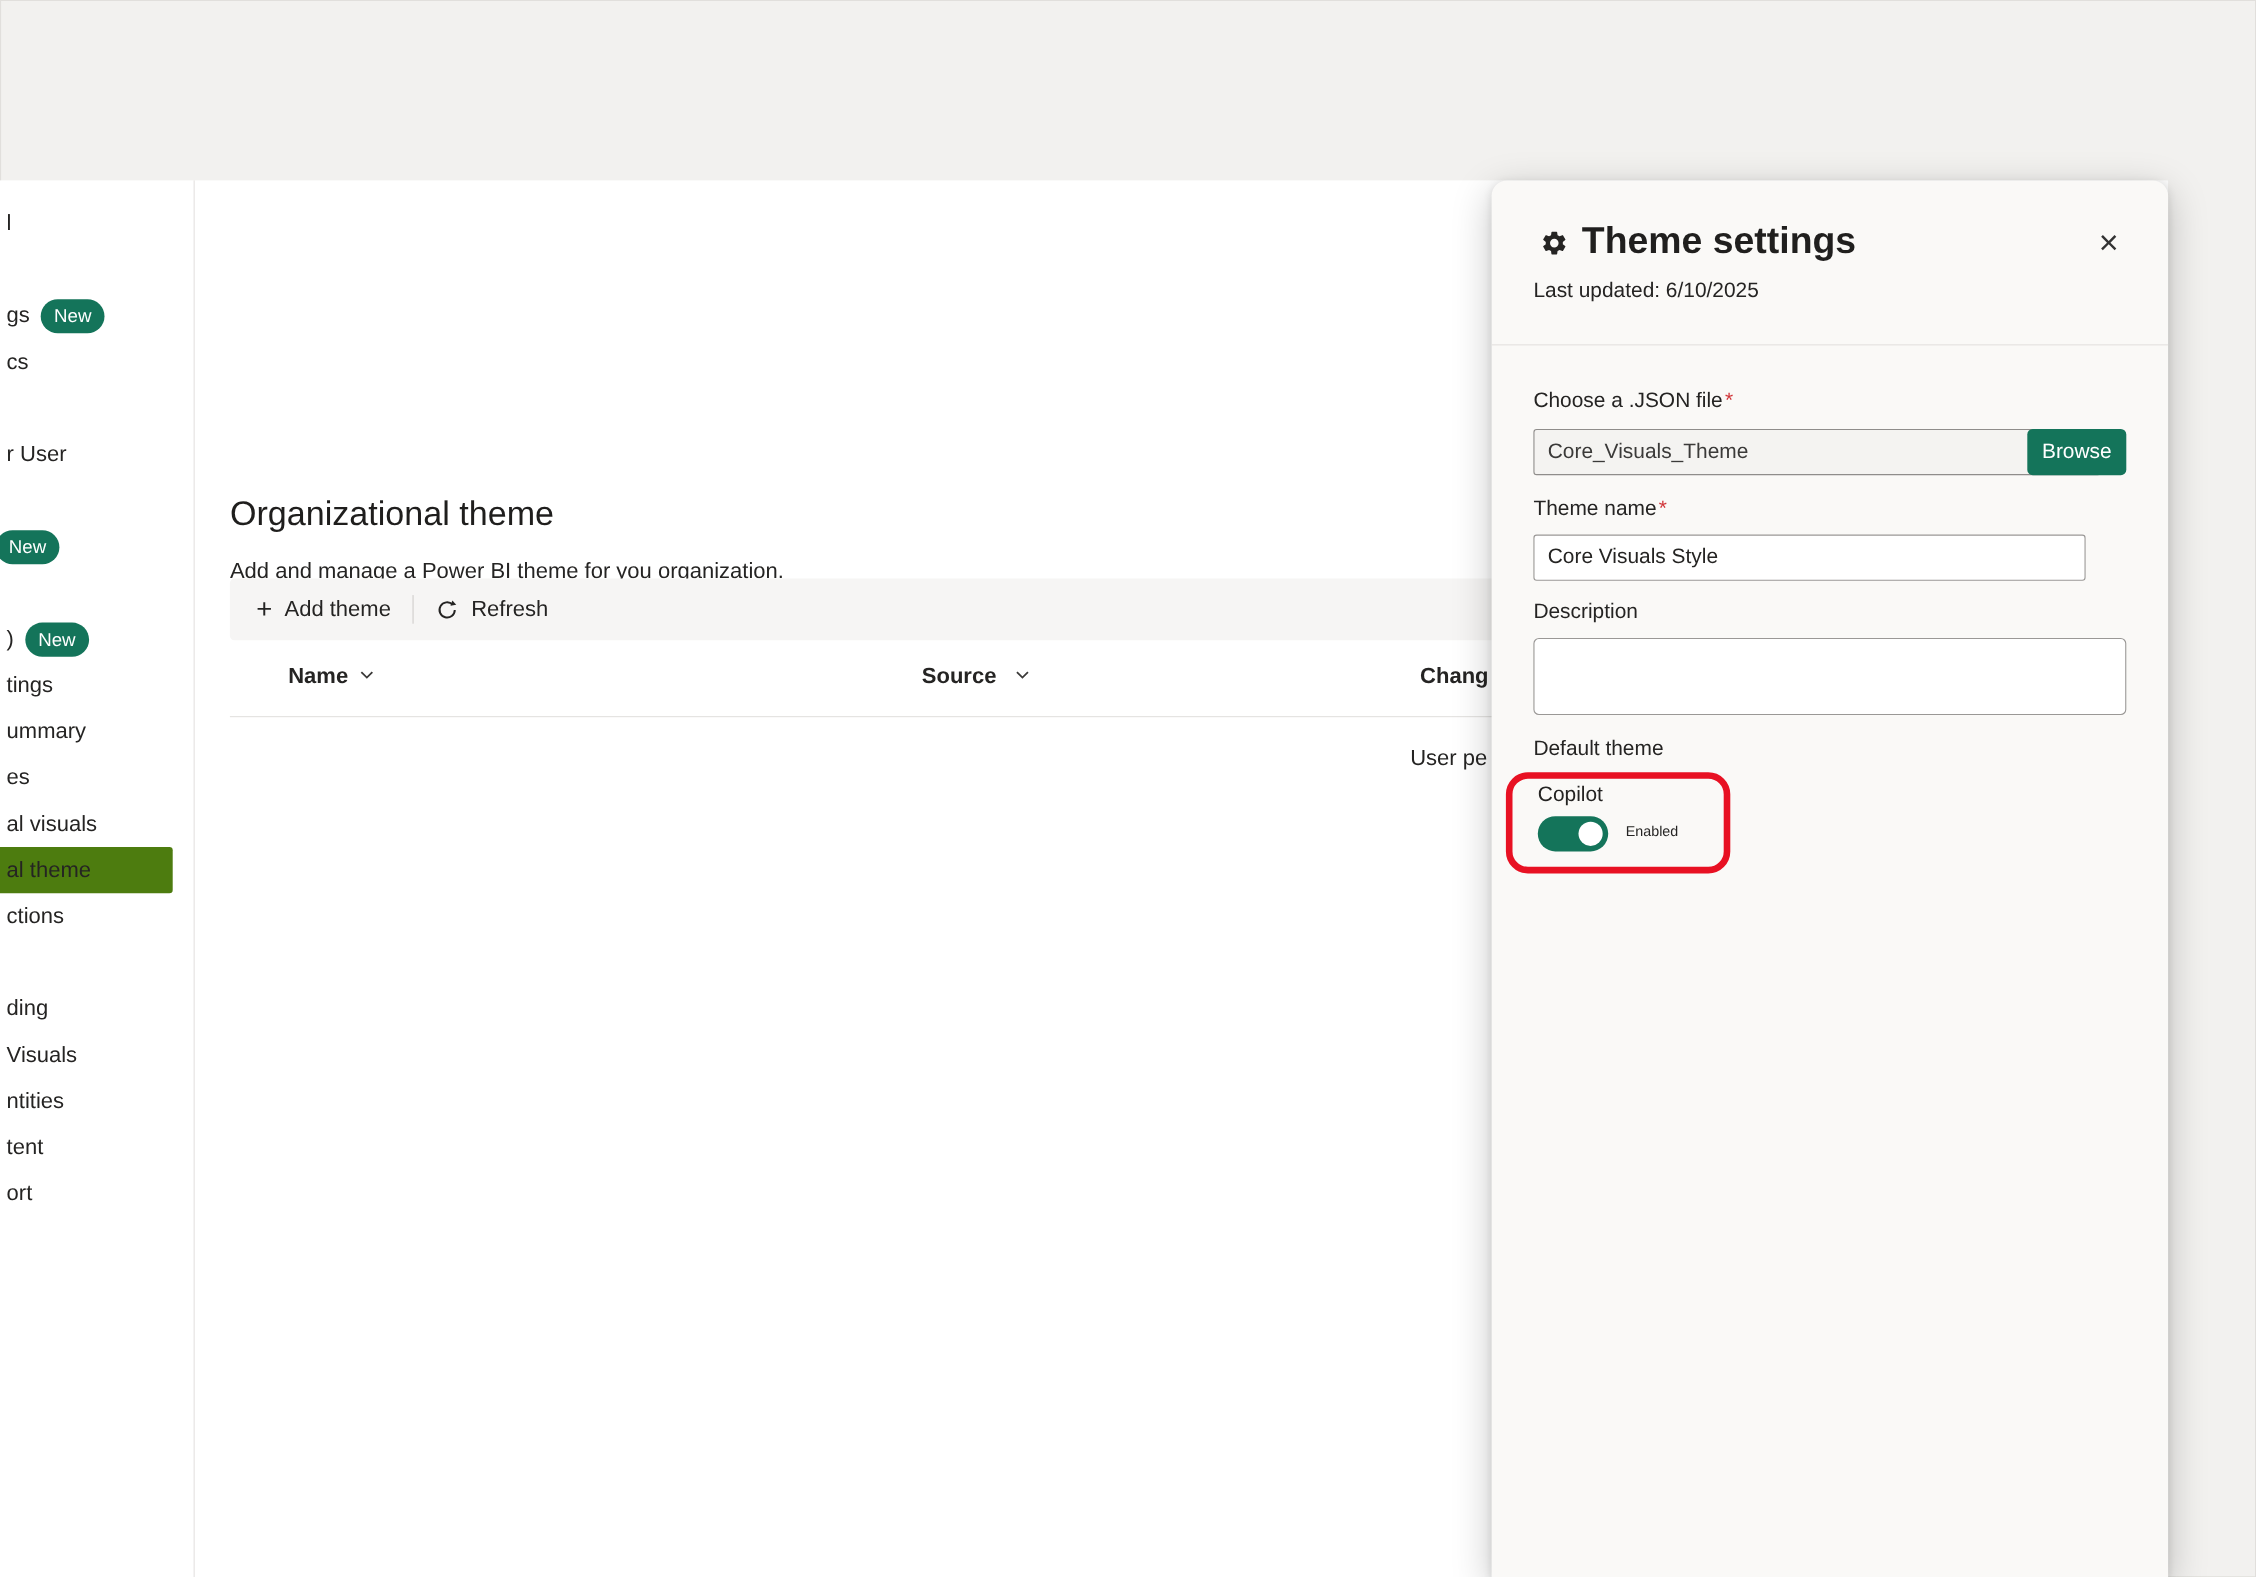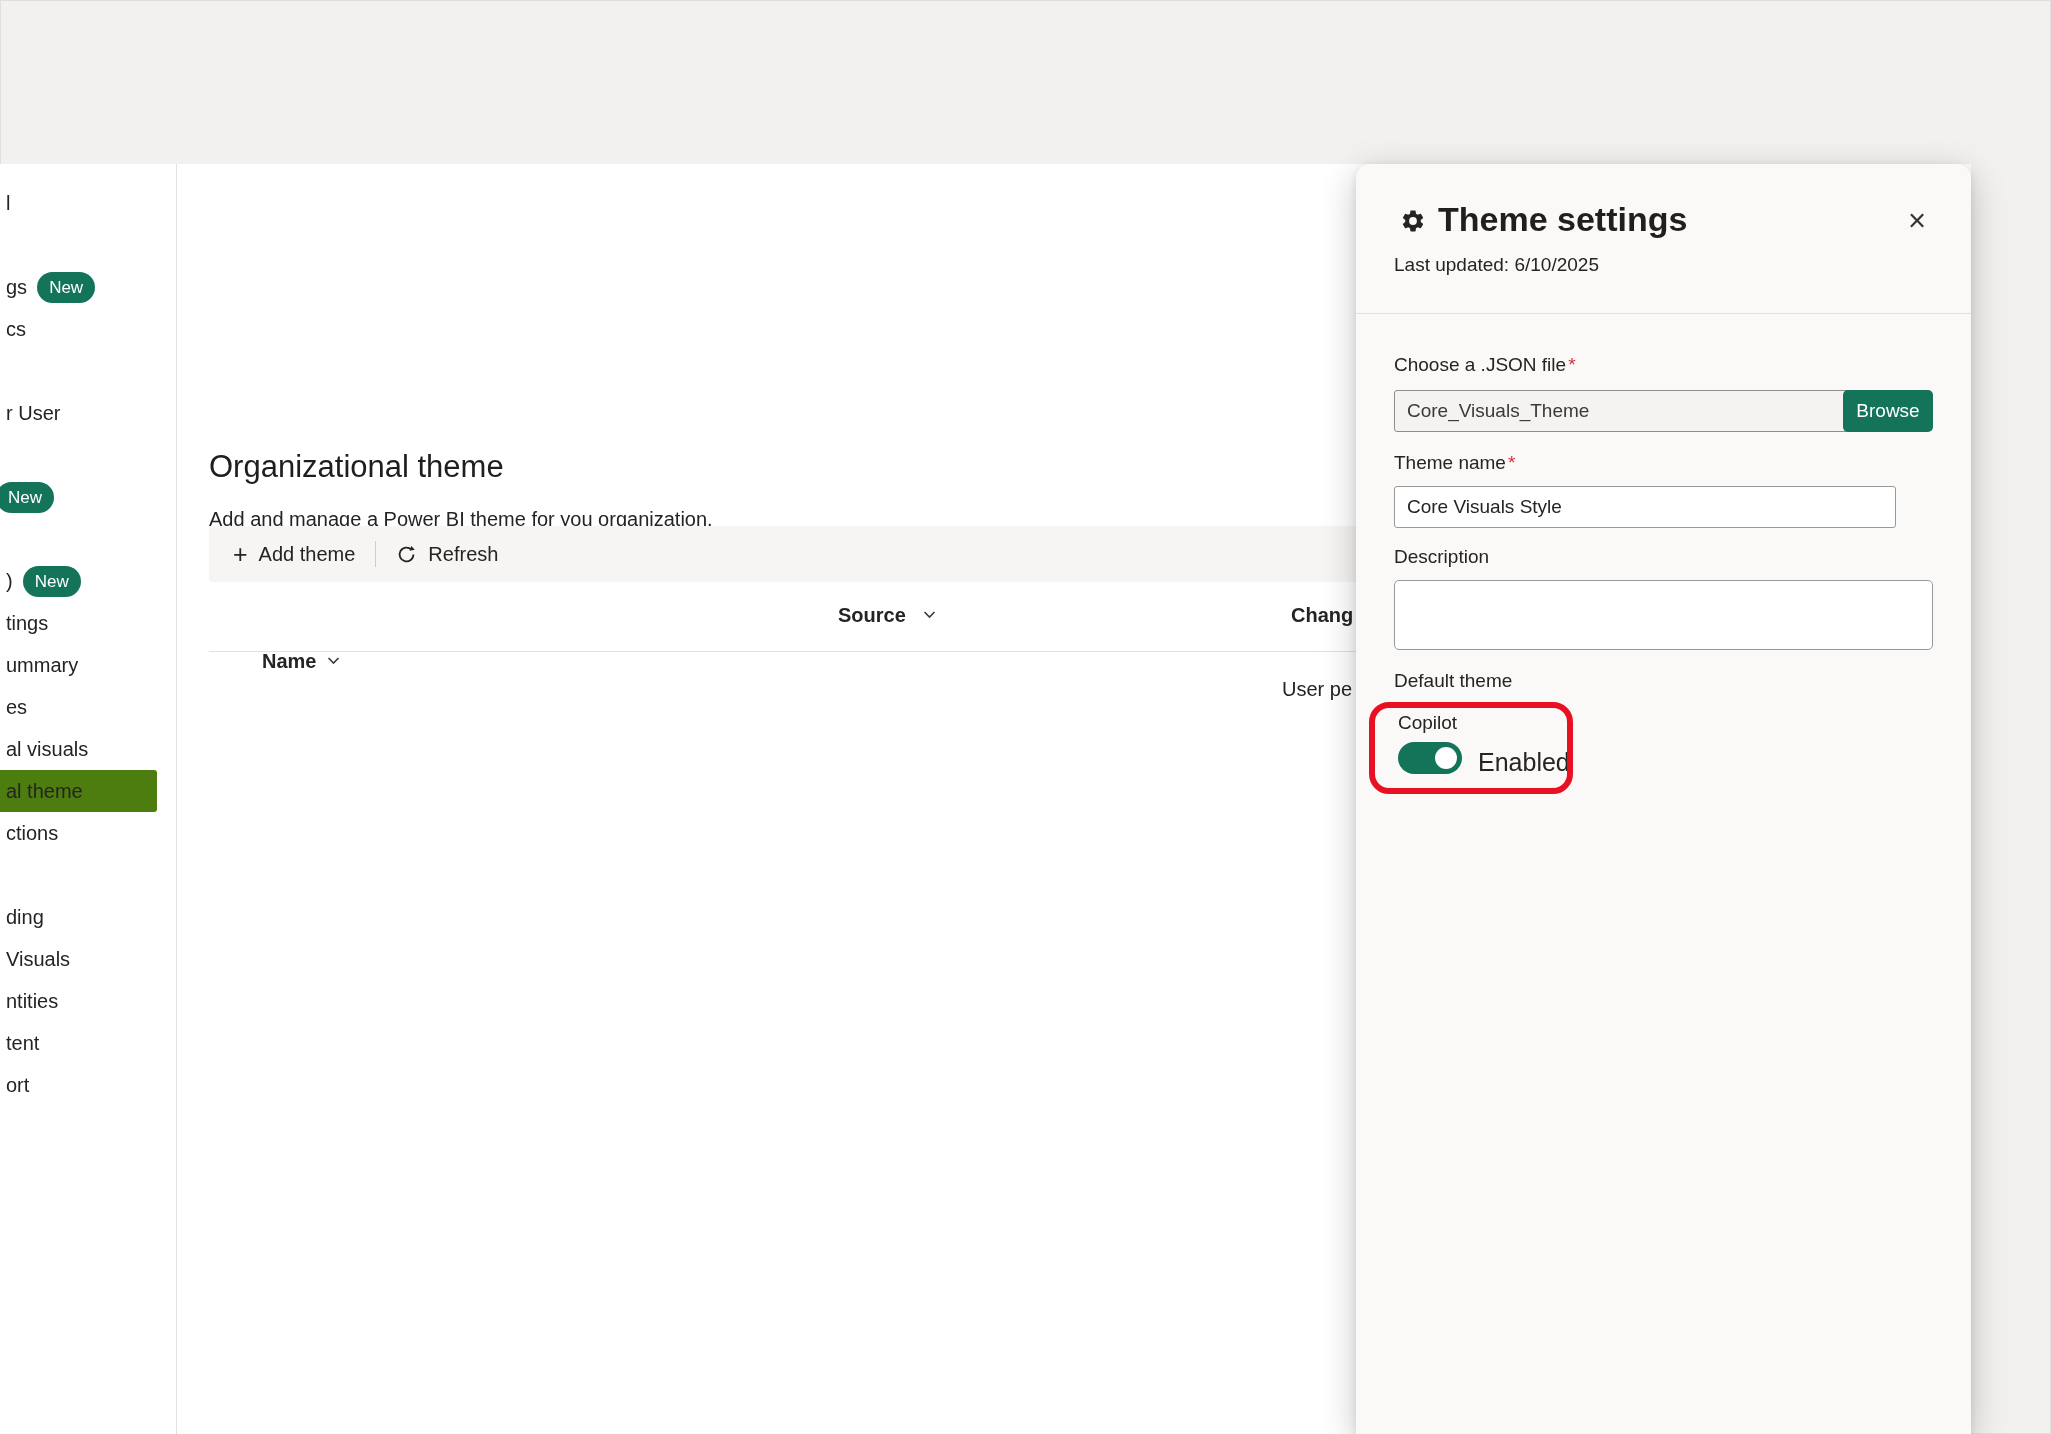--- a/index.html
+++ b/index.html
@@ -32,21 +32,21 @@
   .page-subtitle{position:absolute;left:209px;top:324px;font-size:20px;color:#252423;text-align:center;}
   .toolbar{position:absolute;left:209px;top:362px;width:1762px;height:56px;background:#f6f5f4;border-radius:4px;
            display:flex;align-items:center;padding-left:8px;}
   .tb-btn{display:flex;align-items:center;gap:11px;border:none;background:transparent;height:40px;
           padding:0 16px;font-family:inherit;font-size:20px;color:#252423;cursor:pointer;}
   .plus-glyph{font-size:25px;line-height:1;font-weight:400;}
   .tb-sep{width:1px;height:26px;background:#cfcdcb;margin:0 4px;}
   .refresh-ic{display:flex;align-items:center;}
 
   .th{position:absolute;top:440px;display:flex;align-items:center;gap:10px;font-size:20px;font-weight:600;cursor:pointer;}
-  .th-name{left:262px;margin-top:46px;}
+  .th-name{left:262px;}
   .th-source{left:838px;gap:16px;}
   .th-changed{left:1291px;}
   .thead-border{position:absolute;left:209px;top:487px;width:1762px;height:1px;background:#e3e1df;}
   .items-per{position:absolute;left:1282px;top:514px;font-size:20px;color:#252423;white-space:nowrap;}
 
   
   .panel{position:absolute;left:1356px;top:164px;width:615px;height:1270px;background:#faf9f7;
          border-radius:14px 14px 0 0;
          box-shadow:0 10px 36px rgba(0,0,0,.22),0 2px 8px rgba(0,0,0,.10);}
   .p-gear{position:absolute;left:44px;top:44px;width:26px;height:26px;color:#252423;}
@@ -69,21 +69,21 @@
   .browse-btn{position:absolute;left:487px;top:226px;width:90px;height:42px;background:var(--accent);color:#fff;
               border:none;border-radius:5px;font-family:inherit;font-size:19px;cursor:pointer;}
   .name-input{position:absolute;left:38px;top:322px;width:502px;height:42px;background:#fff;
               border:1px solid #9a9896;border-radius:3px;font-family:inherit;font-size:19px;color:#252423;padding:0 12px;}
   .desc-area{position:absolute;left:38px;top:416px;width:539px;height:70px;background:#fff;
              border:1px solid #9a9896;border-radius:5px;resize:none;font-family:inherit;font-size:19px;padding:8px 12px;}
 
   .toggle{position:absolute;left:42px;top:578px;width:64px;height:32px;background:var(--accent);
           border-radius:16px;cursor:pointer;}
   .toggle .knob{position:absolute;right:5px;top:5px;width:22px;height:22px;background:#fff;border-radius:50%;}
-  .toggle-label{position:absolute;left:122px;top:584px;font-size:25px;color:#252423;}
+  .toggle-label{position:absolute;left:122px;top:584px;font-size:13px;color:#252423;}
 
   .annotation{position:absolute;left:13px;top:538px;width:204px;height:92px;border:6px solid var(--annotation);
               border-radius:20px;pointer-events:none;}
 </style>
 </head>
 <body>
 
 <div class="viewport">
 
   <div class="canvas">

